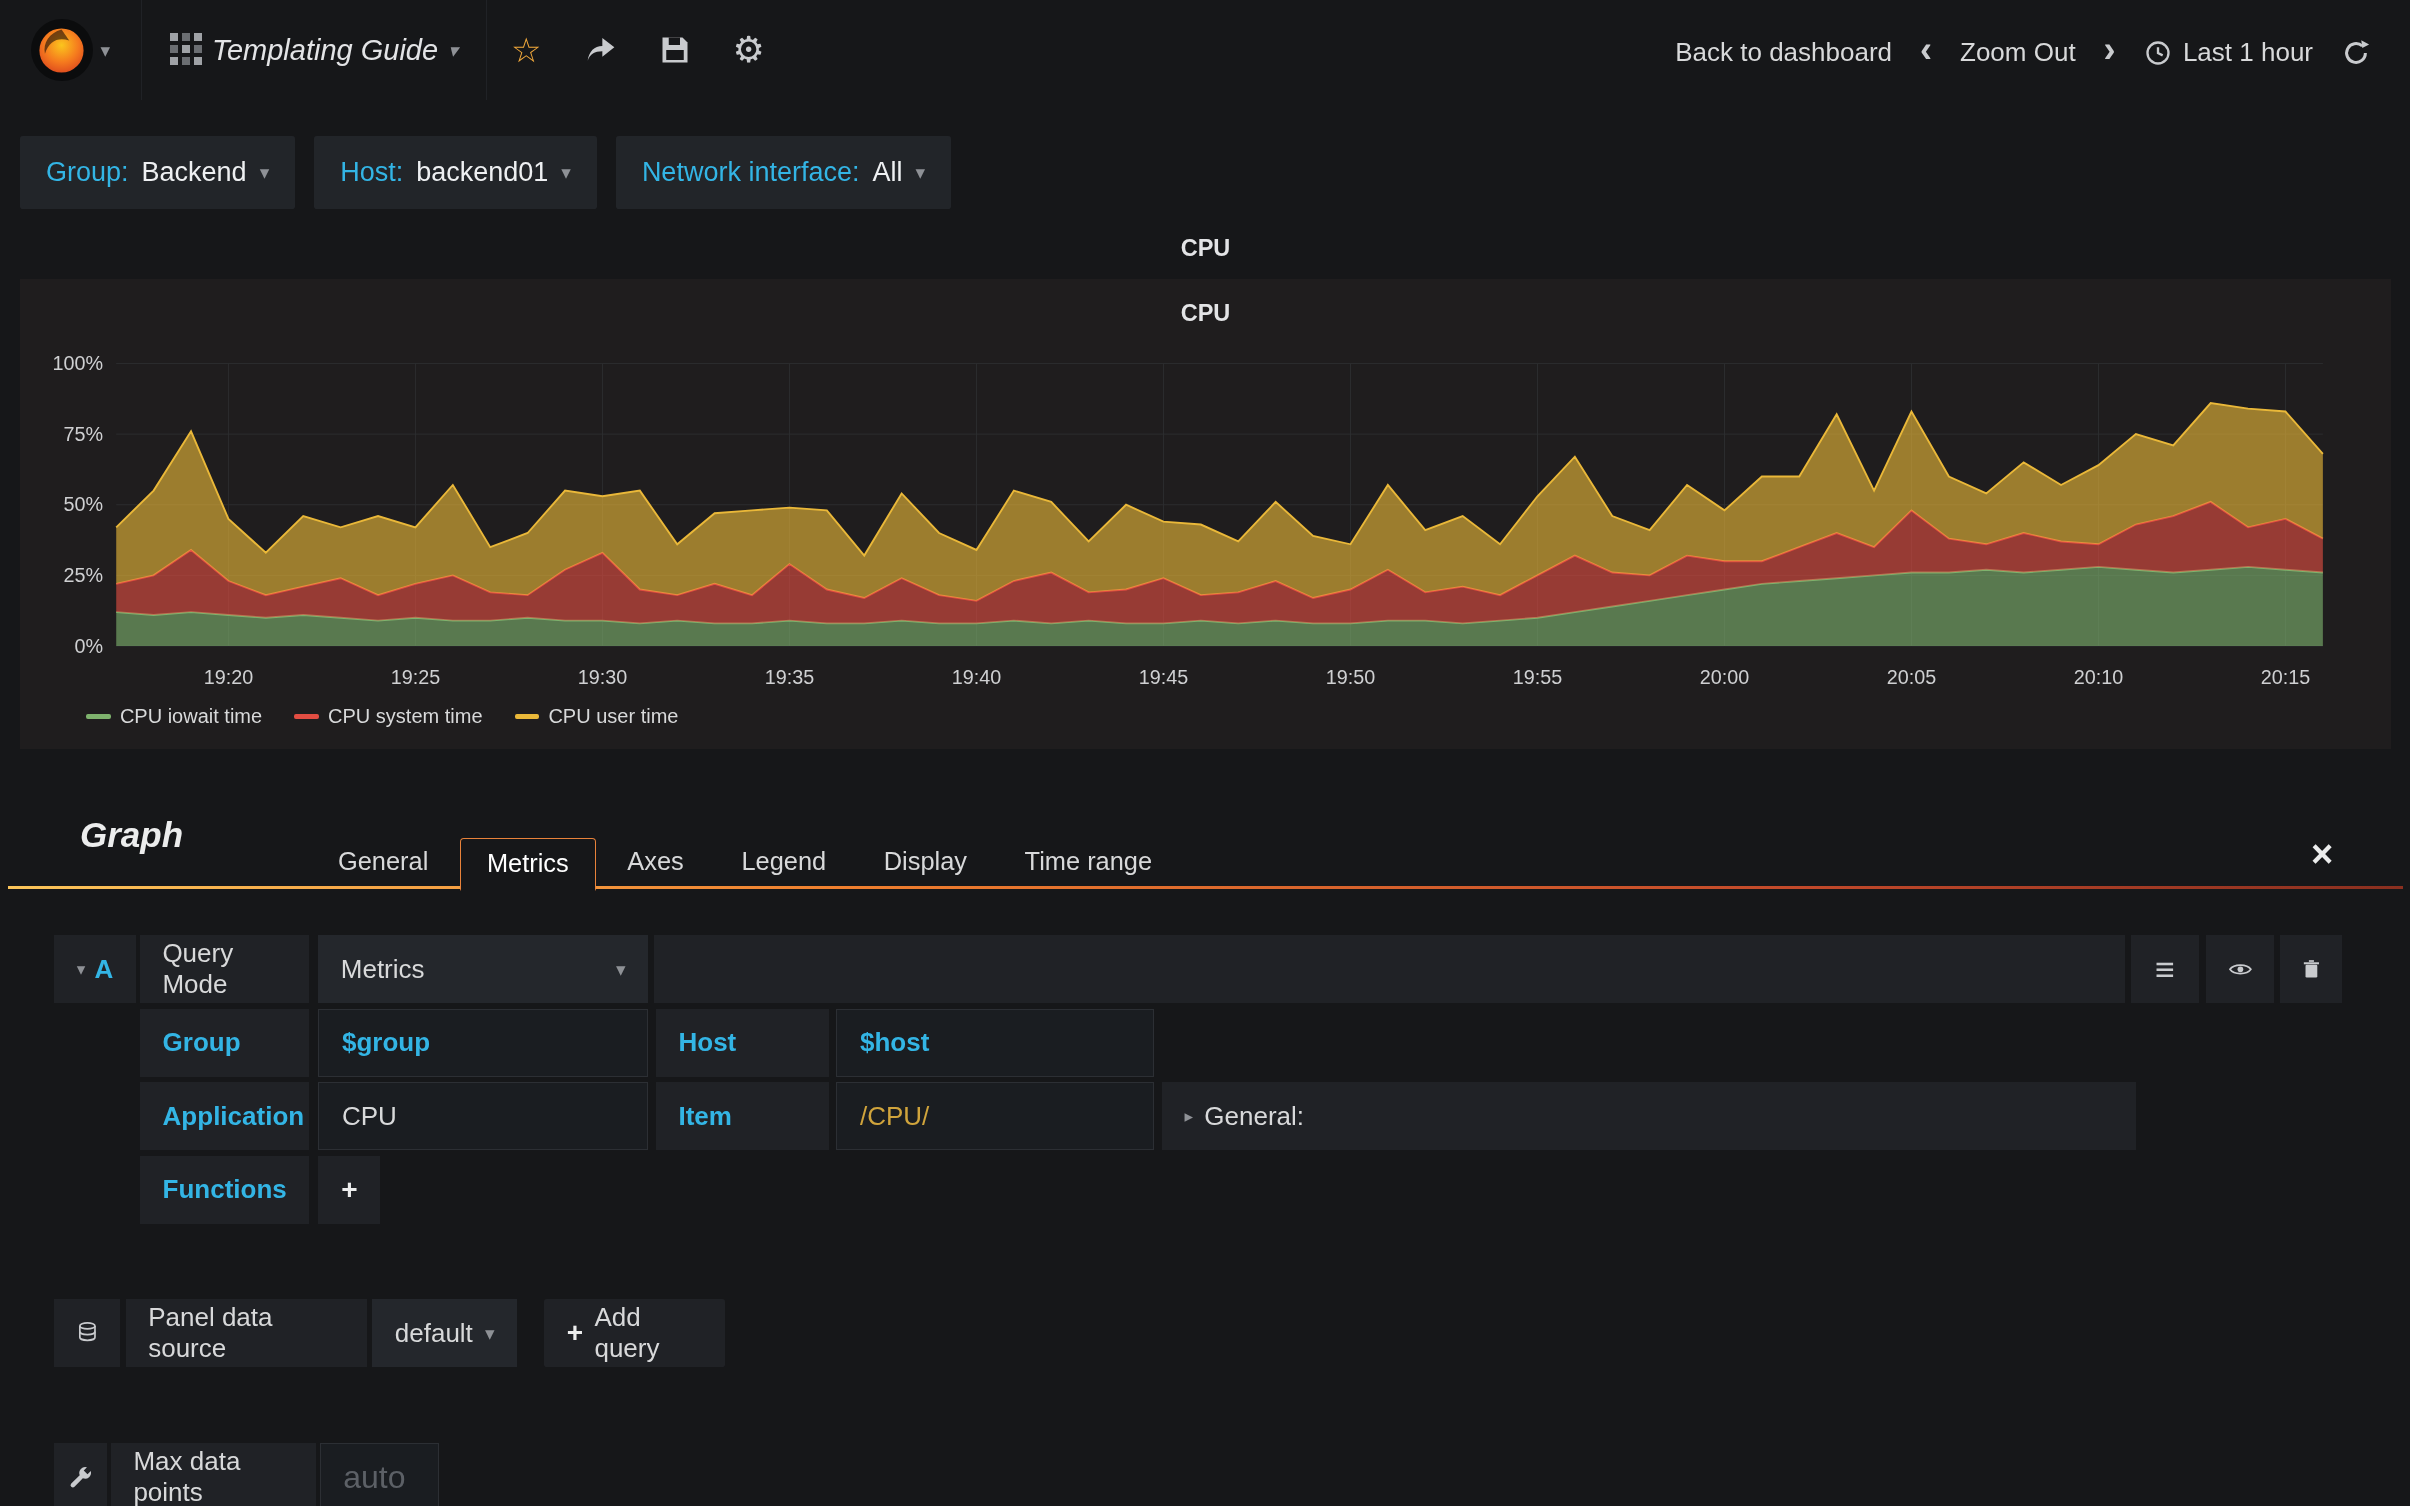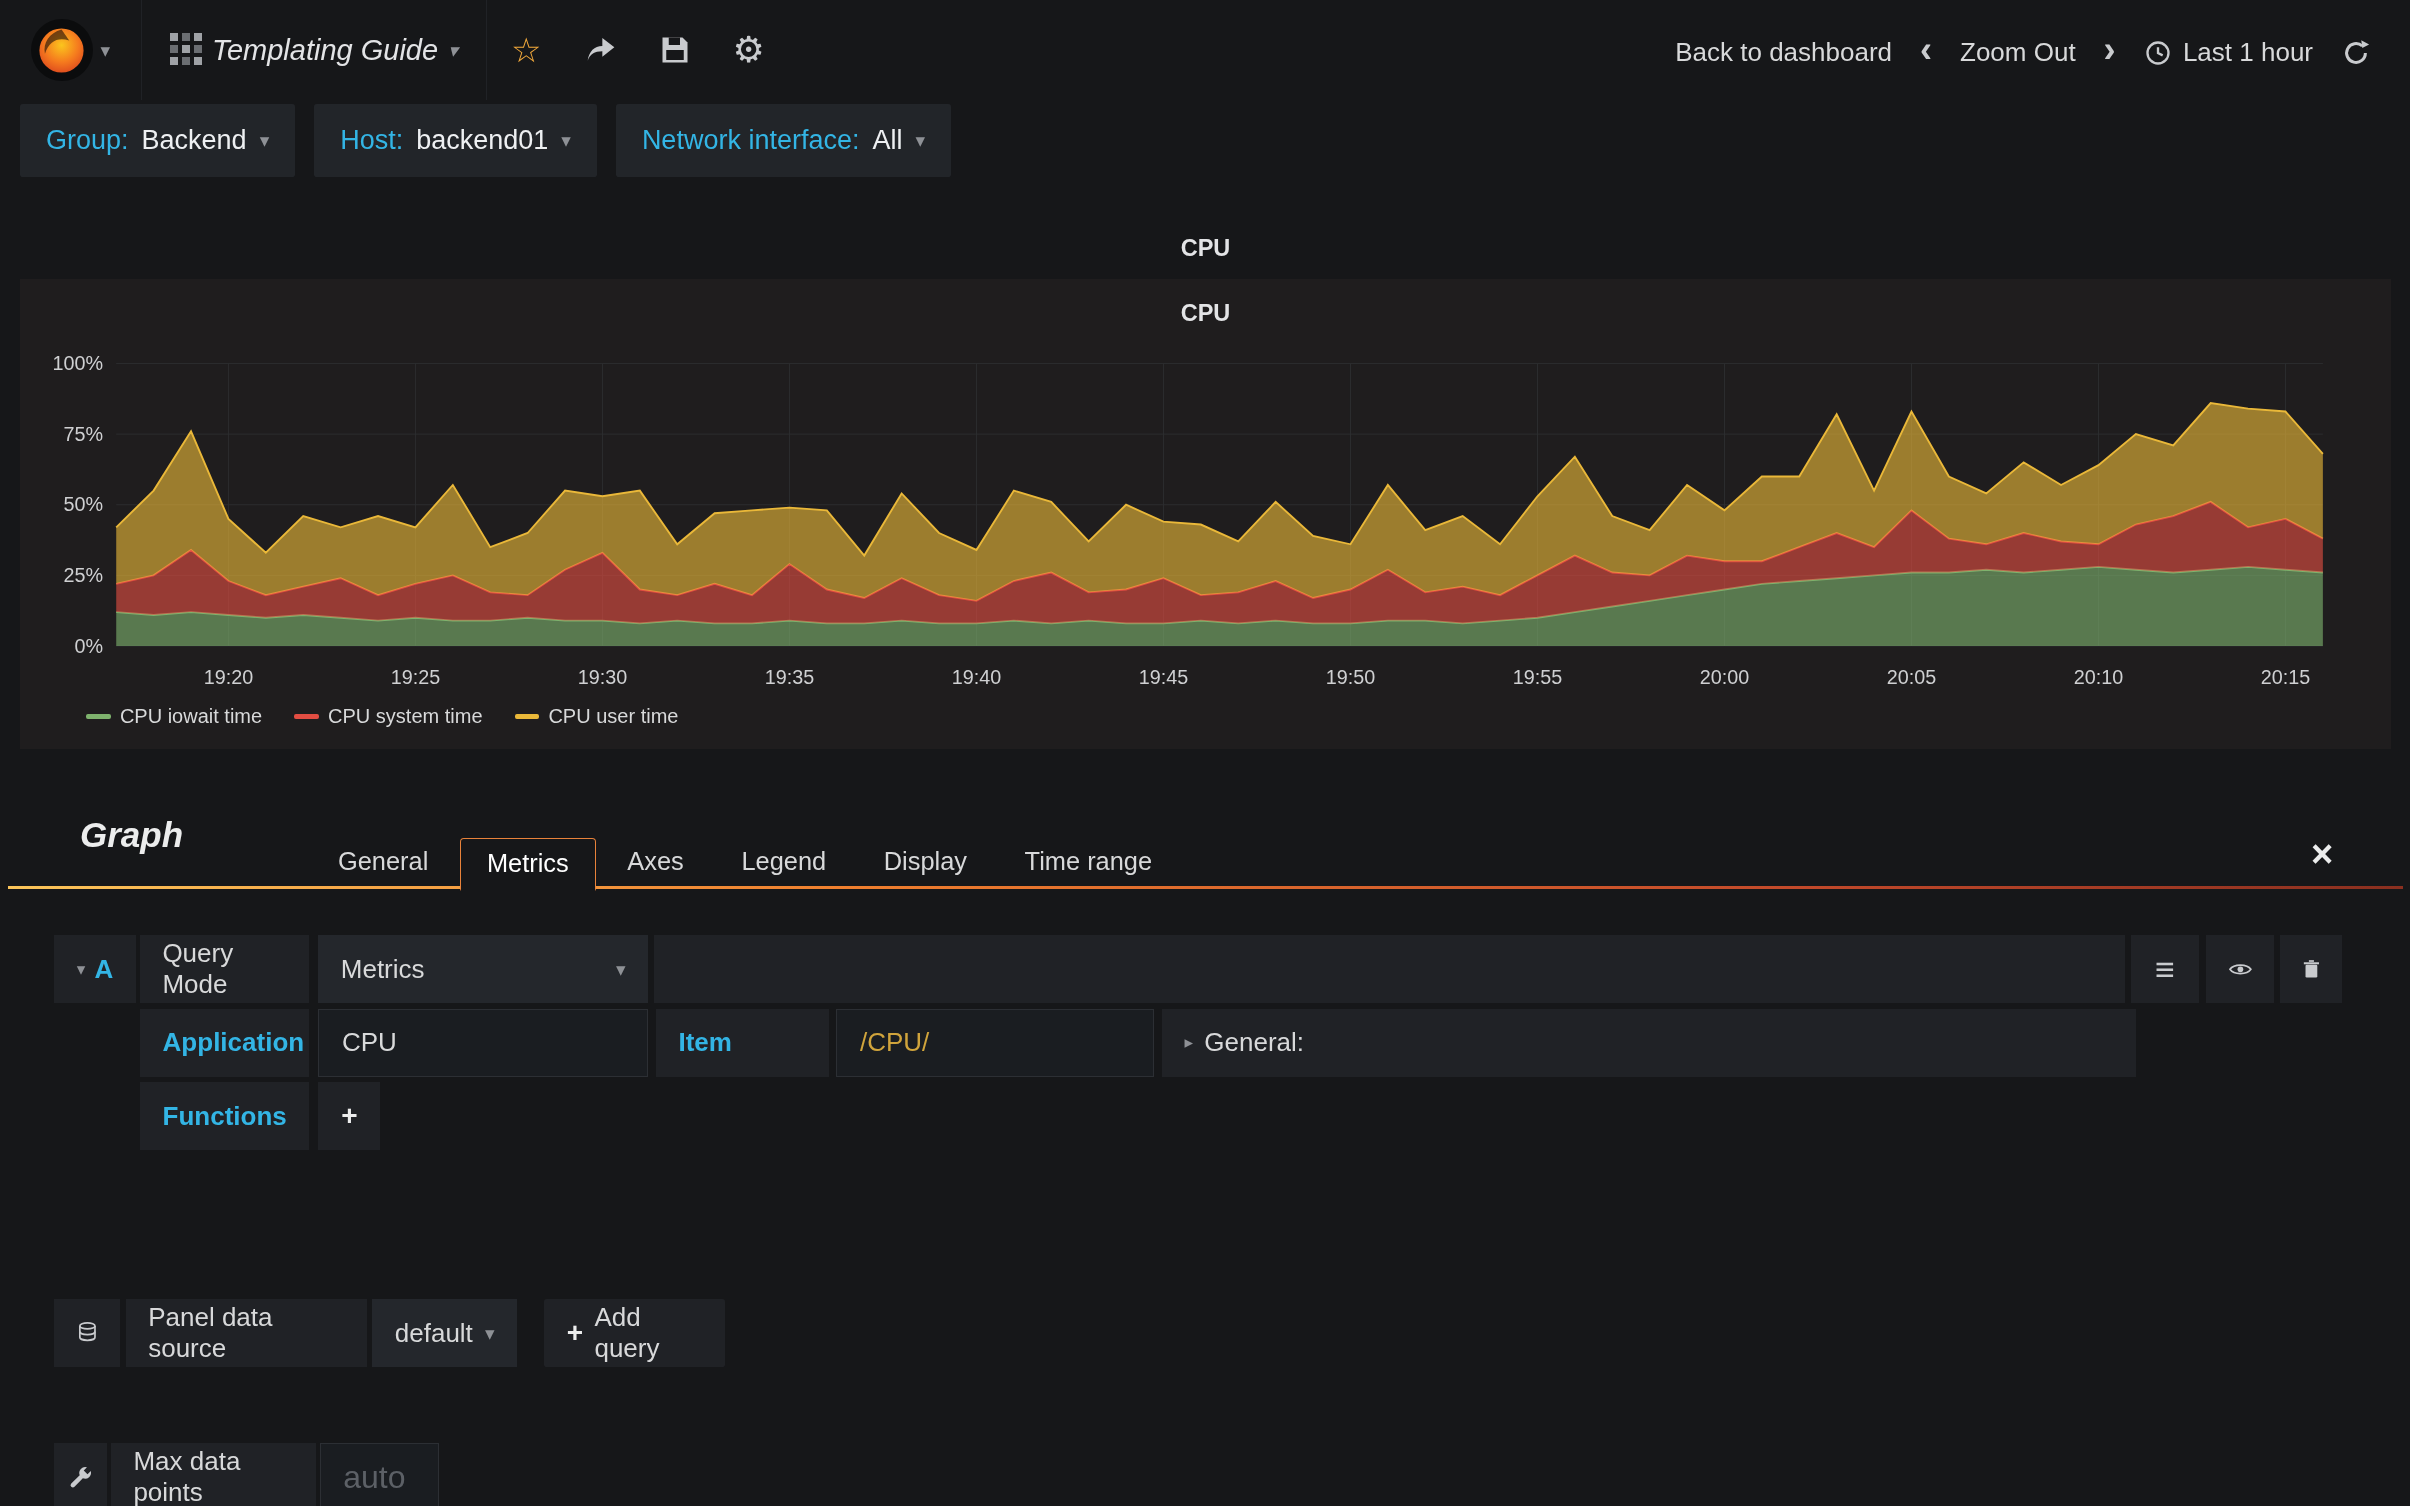--- a/index.html
+++ b/index.html
@@ -17,21 +17,21 @@
   .caret { color:#8e9196; font-size:19px; }
   .nav-icons { display:flex; align-items:center; gap:43px; margin-left:24.5px; }
   .nav-icon-btn { display:flex; align-items:center; justify-content:center; cursor:pointer; }
   .star-glyph { font-size:34px; color:#f2a93b; }
   .gear-glyph { font-size:36px; color:#c9cbce; }
   .nav-right { margin-left:auto; display:flex; align-items:flex-end; gap:28px; padding-right:40px; font-size:26px; color:#d8d9da; }
   .chev { font-size:36px; color:#c9cbce; font-weight:bold; line-height:1; }
   .time-group { display:flex; align-items:center; gap:11.3px; }
 
   
-  .subnav { position:absolute; top:104px; left:20px; display:flex; gap:19px; }
+  .subnav { position:absolute; top:136px; left:20px; display:flex; gap:19px; }
   .var-box { height:73px; background:#222529; border-radius:2.8px; display:flex; align-items:center; gap:13px; padding:0 26px; font-size:27px; }
   .var-label { color:#33b5e5; }
   .var-value { color:#eef0f2; }
 
   
   .row-title { position:absolute; top:235px; left:0; width:100%; text-align:center; font-size:23.5px; font-weight:bold; color:#e3e4e6; }
   .panel { position:absolute; top:279px; left:20px; width:2371px; height:470px; background:#1f1d1e; }
   .graph-title { position:absolute; top:21px; left:0; width:100%; text-align:center; font-size:23.5px; font-weight:bold; color:#e3e4e6; }
   #graph-svg { position:absolute; top:75px; left:19px; }
   #legend { position:absolute; top:426px; left:66px; display:flex; gap:32px; align-items:center; font-size:20px; color:#d8d9da; }
@@ -292,20 +292,34 @@
       <div class="gap6"></div>
       <div class="cell icon-cell last">
         <svg width="24.5" height="28" viewBox="0 0 20 22">
             <rect x="3" y="6" width="14" height="15" rx="1.5" fill="#c9cbce"></rect>
             <rect x="1" y="3" width="18" height="2.4" fill="#c9cbce"></rect>
             <rect x="7" y="0.5" width="6" height="2" fill="#c9cbce"></rect>
           </svg>
       </div>
     </div>
 
+    <div class="qrow">
+      <div class="spacer-ref"></div>
+      <div class="cell w-label cyan">Group</div>
+      <div class="gap10"></div>
+      <div class="cell w-input input">
+          <span class="cyan">$group</span>
+        </div>
+      <div class="gap8"></div>
+      <div class="cell w-label2 cyan">Host</div>
+      <div class="gap8"></div>
+      <div class="cell w-input2 input">
+          <span class="cyan">$host</span>
+        </div>
+    </div>
 
     <div class="qrow">
       <div class="spacer-ref"></div>
       <div class="cell w-label cyan">Application</div>
       <div class="gap10"></div>
       <div class="cell w-input input">
           <span>CPU</span>
         </div>
       <div class="gap8"></div>
       <div class="cell w-label2 cyan">Item</div>

